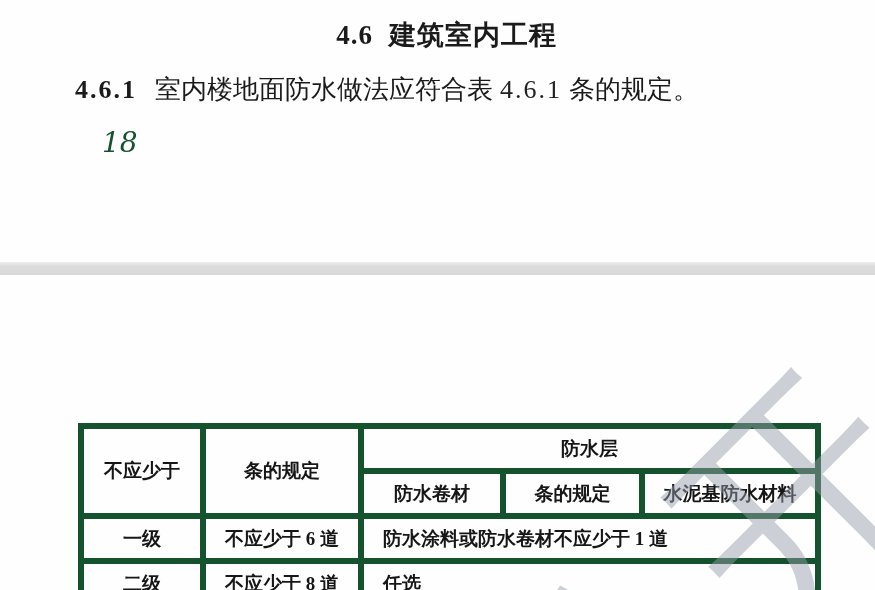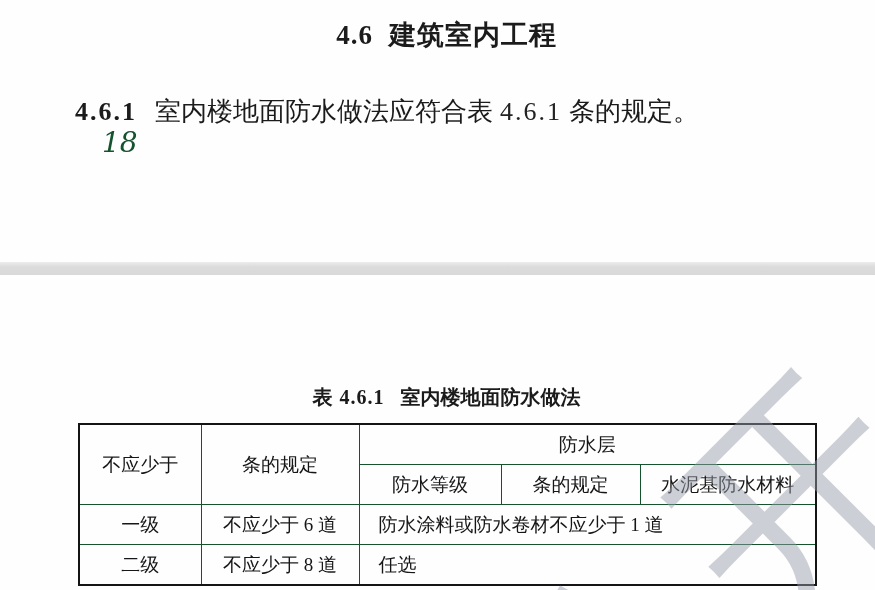--- a/index.html
+++ b/index.html
@@ -14,21 +14,21 @@
   
   .section-heading{
     position:absolute;top:17px;left:78px;width:737px;
     text-align:center;font-weight:bold;font-size:27px;
     letter-spacing:1px;white-space:nowrap;
   }
   .section-heading .num{margin-right:16px;}
   
   .clause{
     position:absolute;top:73px;left:75px;width:760px;
-    font-size:26px;line-height:34px;white-space:nowrap;margin-top:22px;
+    font-size:26px;line-height:34px;white-space:nowrap;
   }
   .clause .clause-num{font-weight:bold;margin-right:18px;letter-spacing:2px;}
   .clause .tbl-ref{padding:0 7px;letter-spacing:2px;color:#222;}
   
   .page-number{
     position:absolute;top:126px;left:102px;
     font-style:italic;font-size:28px;color:#14532d;
     font-family:"DejaVu Serif", serif;
   }
   
@@ -42,23 +42,23 @@
     text-align:center;font-weight:bold;font-size:20px;white-space:nowrap;
   }
   .table-caption .cap-label{margin-right:16px;letter-spacing:1px;}
   
   .spec-table{
     position:absolute;top:423px;left:78px;
     border-collapse:collapse;table-layout:fixed;width:737px;
     font-size:19px;color:#161616;
   }
   .spec-table th,.spec-table td{
-    border:1px solid #14532d;
+    border:6px solid #14532d;
     text-align:center;vertical-align:middle;
-    font-weight:normal;padding:0;height:39px;
+    font-weight:bold;padding:0;height:39px;
     overflow:hidden;white-space:nowrap;
   }
   .spec-table{border:2px solid #141414;}
   .spec-table td.left-cell{text-align:left;padding-left:19px;}
   
   .watermark{
     position:absolute;left:456px;top:677px;
     transform:rotate(-45deg);transform-origin:0 0;
     font-size:230px;line-height:230px;letter-spacing:18px;
     color:rgba(151,156,170,0.48);
@@ -76,40 +76,37 @@
   </div>
 
   <div class="clause">
     <span class="clause-num">4.6.1</span><span>室内楼地面防水做法应符合表</span><span class="tbl-ref">4.6.1</span><span>条的规定。</span>
   </div>
 
   <div class="page-number">18</div>
 
   <div class="divider-band"></div>
 
-  <div class="table-caption">
-    <span class="cap-label">表 4.6.1</span><span>室内楼地面防水做法</span>
-  </div>
 
   <table class="spec-table">
     <colgroup>
       <col style="width:122px">
       <col style="width:158px">
       <col style="width:142px">
       <col style="width:139px">
       <col style="width:176px">
     </colgroup>
     <tbody>
       <tr>
         <th rowspan="2">不应少于</th>
         <th rowspan="2">条的规定</th>
         <th colspan="3">防水层</th>
       </tr>
       <tr>
-        <th>防水等级</th>
+        <th>防水卷材</th>
         <th>条的规定</th>
         <th>水泥基防水材料</th>
       </tr>
       <tr>
         <td>一级</td>
         <td>不应少于 6 道</td>
         <td colspan="3" class="left-cell">防水涂料或防水卷材不应少于 1 道</td>
       </tr>
       <tr>
         <td>二级</td>

